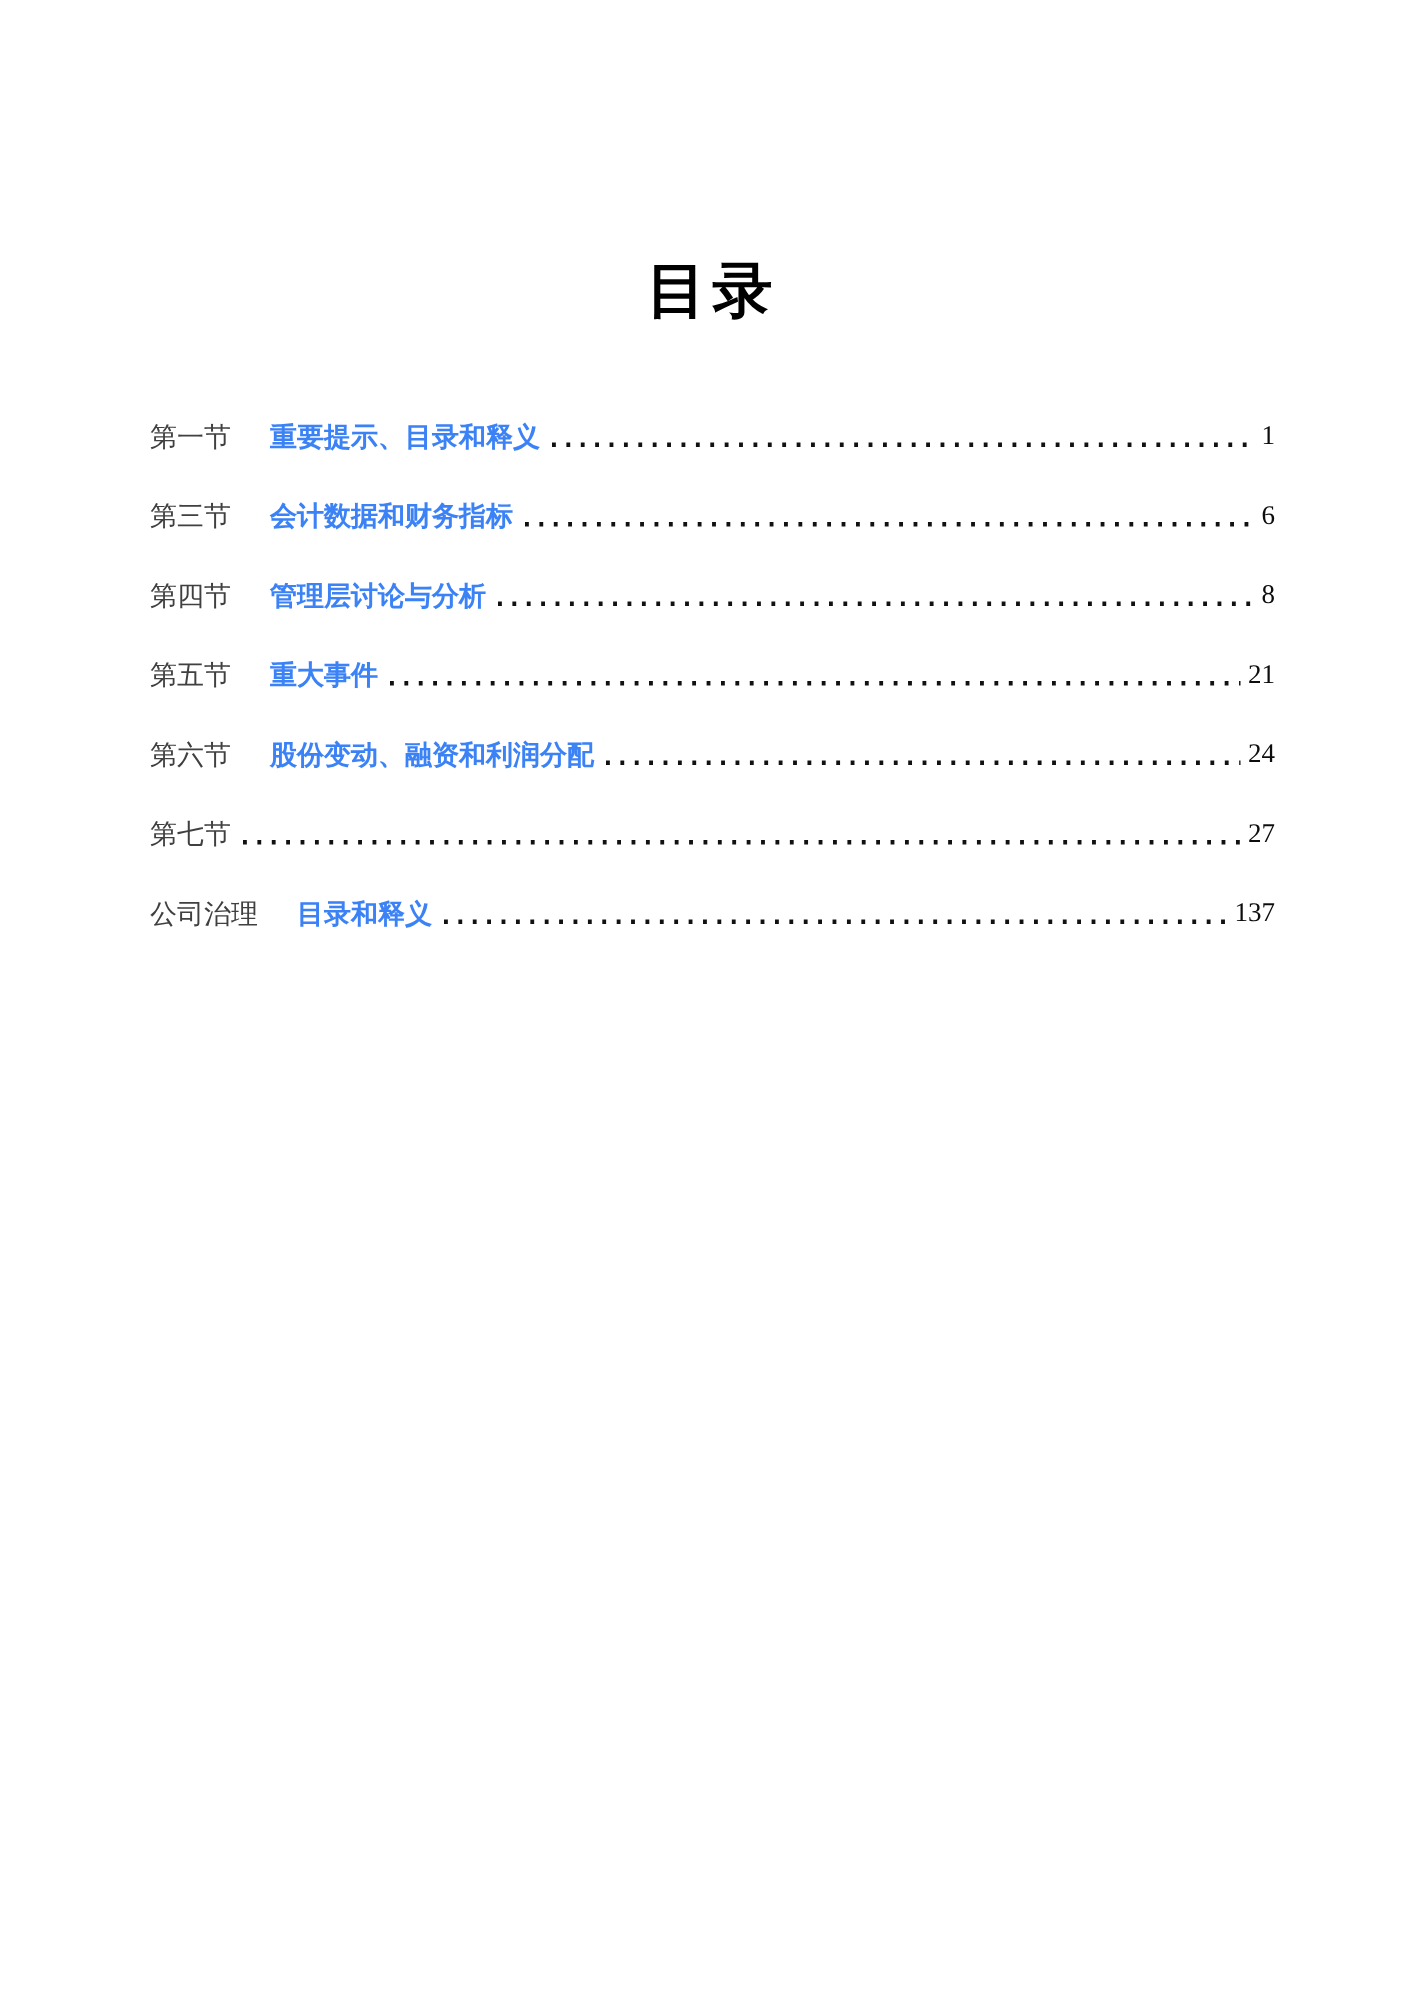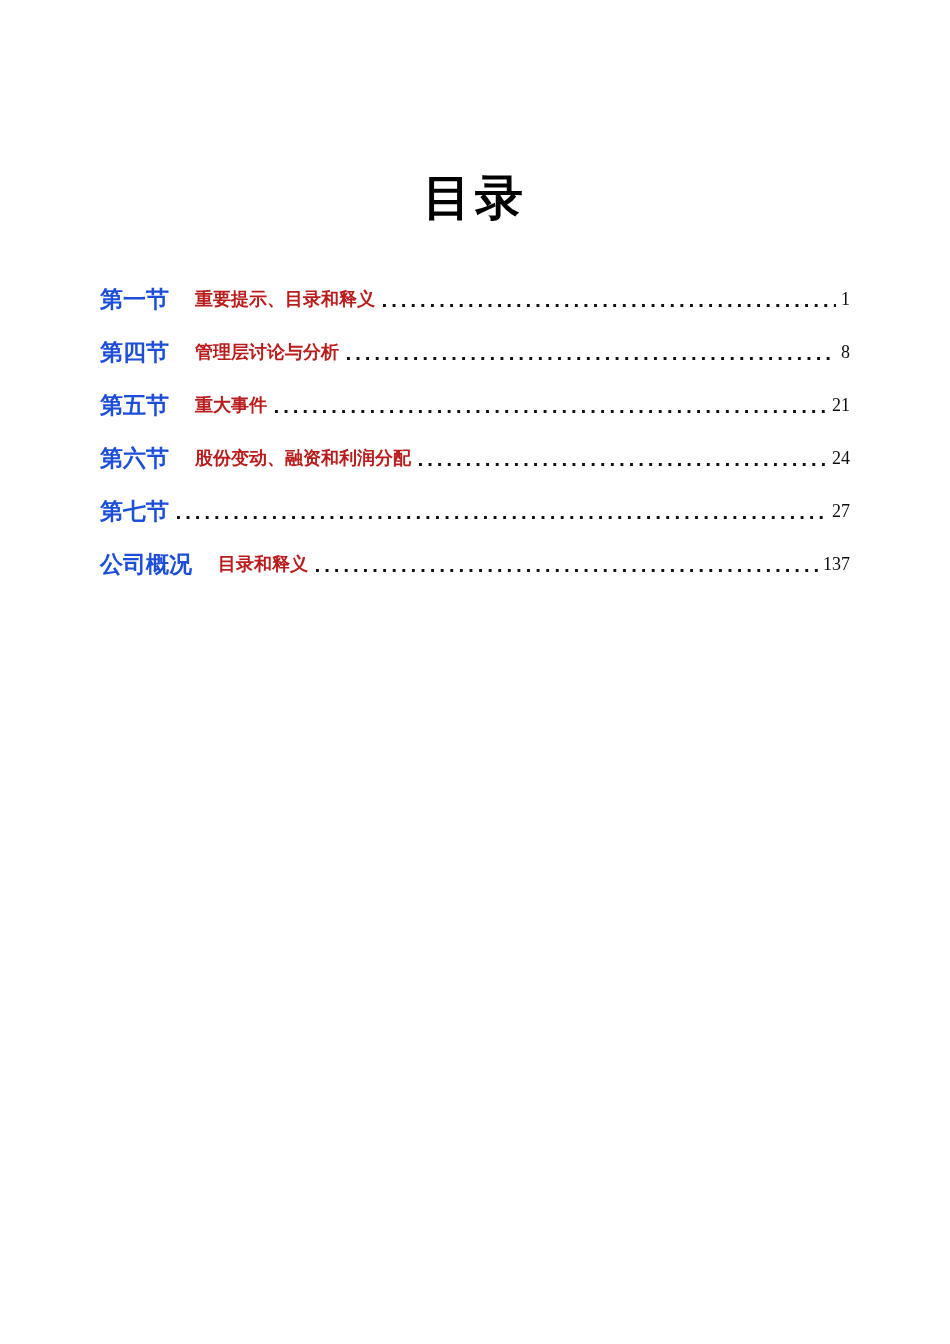--- a/index.html
+++ b/index.html
@@ -15,45 +15,45 @@
     background: #ffffff;
     font-family: "Liberation Sans", "DejaVu Sans", sans-serif;
     color: #111111;
     overflow: hidden;
     box-sizing: border-box;
   }
   .doc-title {
     margin: 0;
     padding-top: 172px;
     text-align: center;
-    font-size: 48px;
+    font-size: 40px;
     line-height: 1.1;
     font-weight: 700;
     letter-spacing: 4px;
     color: #000000;
   }
   .toc-list {
     margin: 48px 100px 0 100px; 
   }
   .toc-row {
     height: 53px;
     display: flex;
     align-items: center;
     white-space: nowrap;
   }
   .sec-num {
-    font-weight: 700;
-    font-size: 23px;
-    color: #1d4ed8;
+    font-weight: 400;
+    font-size: 18px;
+    color: #404040;
     flex: 0 0 auto;
   }
   .sec-title {
     font-weight: 700;
     font-size: 18px;
-    color: #b91c1c;
+    color: #3b82f6;
     margin-left: 26px;
     flex: 0 0 auto;
   }
   .leader {
     flex: 1 1 auto;
     height: 3px;
     margin: 0 5px 0 8px;
     align-self: center;
     position: relative;
     top: 6px;
@@ -85,20 +85,26 @@
 
   <div class="toc-list">
     <div class="toc-row">
       <span class="sec-num">第一节</span>
       <span class="sec-title">重要提示、目录和释义</span>
       <span class="leader"></span>
       <span class="page-num">1</span>
     </div>
 
 
+    <div class="toc-row">
+      <span class="sec-num">第三节</span>
+      <span class="sec-title">会计数据和财务指标</span>
+      <span class="leader"></span>
+      <span class="page-num">6</span>
+    </div>
 
     <div class="toc-row">
       <span class="sec-num">第四节</span>
       <span class="sec-title">管理层讨论与分析</span>
       <span class="leader"></span>
       <span class="page-num">8</span>
     </div>
 
     <div class="toc-row">
       <span class="sec-num">第五节</span>
@@ -117,20 +123,20 @@
     <div class="toc-row">
       <span class="sec-num">第七节</span>
       <span class="leader"></span>
       <span class="page-num">27</span>
     </div>
 
 
 
 
     <div class="toc-row">
-      <span class="sec-num">公司概况</span>
+      <span class="sec-num">公司治理</span>
       <span class="sec-title">目录和释义</span>
       <span class="leader"></span>
       <span class="page-num">137</span>
     </div>
   </div>
 
 </div>
 
 </body></html>

